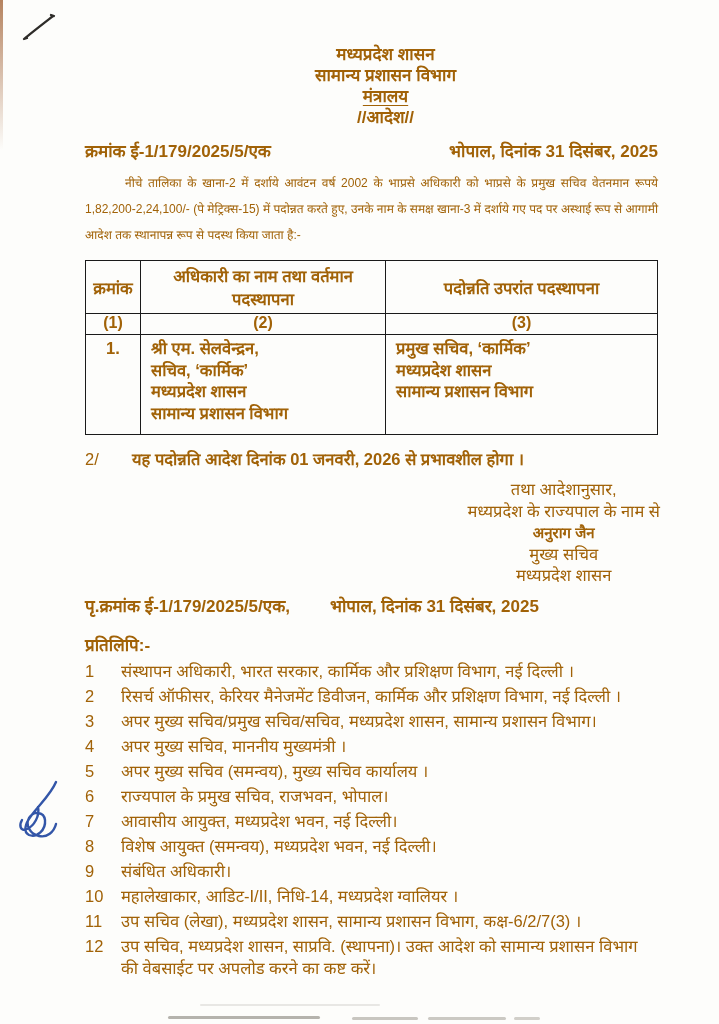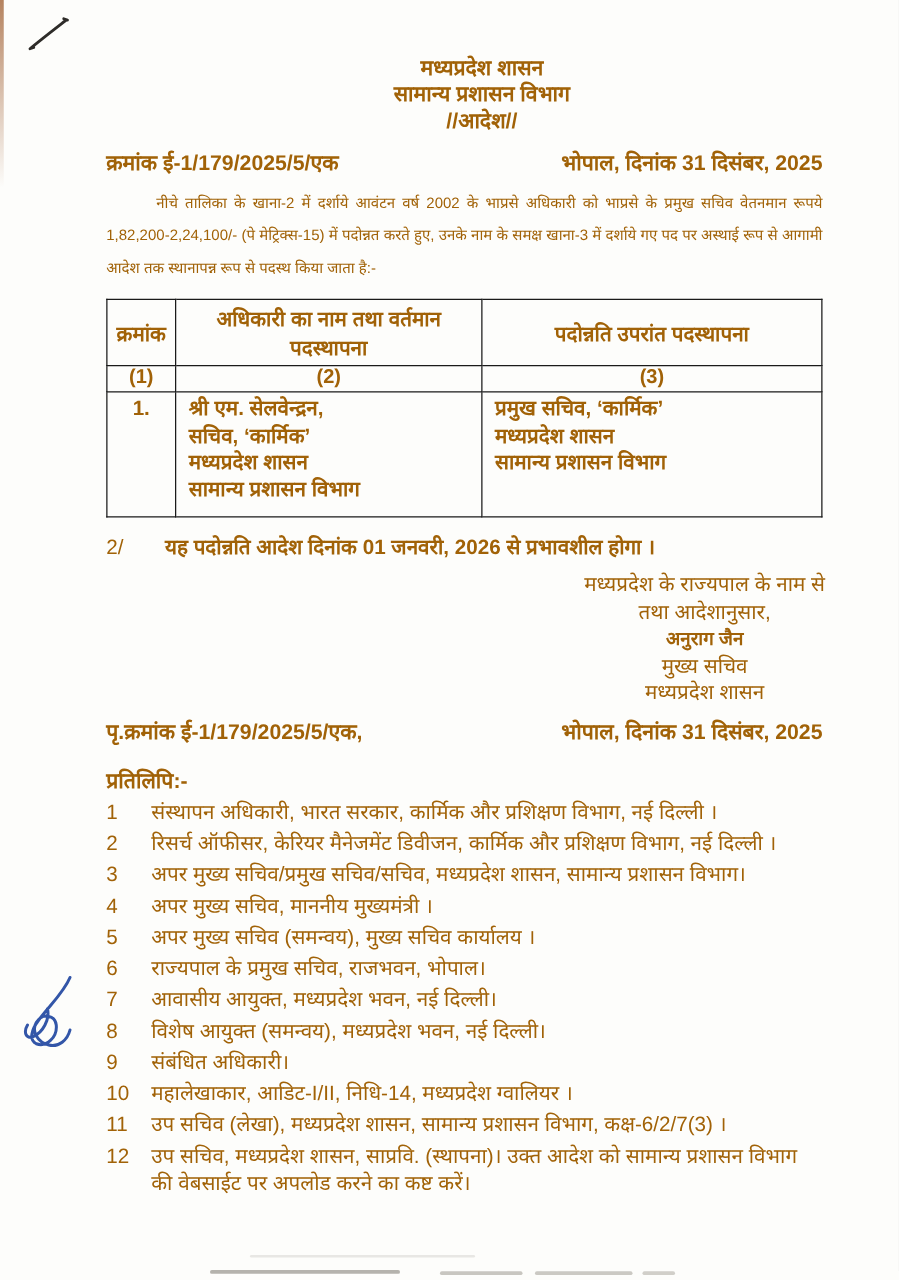--- a/index.html
+++ b/index.html
@@ -37,21 +37,21 @@
   .clause { display:flex; margin-top:13px; font-size:16.5px; line-height:22px; }
   .clause .cnum { width:37px; flex:none; }
   .clause .ctext { flex:1; padding-left:10px;font-weight:bold; }
 
   
   .sig-block { margin-top:9px; margin-left:auto; width:fit-content; text-align:center;
                font-size:16.5px; line-height:21.5px; font-weight:500; margin-right:-2px; }
   .sig-block .sig-name { font-weight:700; font-size:15px; }
 
   
-  .endorse-row { display:flex; justify-content:space-between; align-items:baseline;
+  .endorse-row { display:flex; align-items:baseline;
                  font-weight:700; font-size:17px; margin-top:7px;gap:40px; }
   .copies-label { font-weight:700; font-size:17px; margin-top:16px; }
 
   
   .copy-list { margin-top:4px; }
   .copy-item { display:flex; font-size:16.5px; line-height:22px; margin-bottom:3px; font-weight:400; }
   .copy-item .num { width:36px; flex:none; }
   .copy-item .txt { flex:1; }
 
   
@@ -82,20 +82,21 @@
   <div class="smudge smudge2"></div>
   <div class="smudge smudge3"></div>
   <div class="smudge smudge4"></div>
   <div class="smudge smudge5"></div>
 
   <div class="content">
 
     <div class="doc-header">
       <div>मध्यप्रदेश शासन</div>
       <div>सामान्य प्रशासन विभाग</div>
+      <div class="underlined">मंत्रालय</div>
       <div>//आदेश//</div>
     </div>
 
     <div class="ref-row">
       <span>क्रमांक ई-1/179/2025/5/एक</span>
       <span>भोपाल, दिनांक  31 दिसंबर, 2025</span>
     </div>
 
     <div class="body-para">नीचे तालिका के खाना-2 में दर्शाये आवंटन वर्ष 2002 के भाप्रसे अधिकारी को भाप्रसे के प्रमुख सचिव वेतनमान रूपये 1,82,200-2,24,100/- (पे मेट्रिक्स-15) में पदोन्नत करते हुए, उनके नाम के समक्ष खाना-3 में दर्शाये गए पद पर अस्थाई रूप से आगामी आदेश तक स्थानापन्न रूप से पदस्थ किया जाता है:-</div>
 
@@ -132,22 +133,22 @@
         </tr>
       </tbody>
     </table>
 
     <div class="clause">
       <span class="cnum">2/</span>
       <span class="ctext">यह पदोन्नति आदेश दिनांक 01 जनवरी, 2026 से प्रभावशील होगा ।</span>
     </div>
 
     <div class="sig-block">
+      <div>तथा आदेशानुसार,</div>
       <div>मध्यप्रदेश के राज्यपाल के नाम से</div>
-      <div>तथा आदेशानुसार,</div>
       <div class="sig-name">अनुराग जैन</div>
       <div>मुख्य सचिव</div>
       <div>मध्यप्रदेश शासन</div>
     </div>
 
     <div class="endorse-row">
       <span>पृ.क्रमांक ई-1/179/2025/5/एक,</span>
       <span>भोपाल, दिनांक  31 दिसंबर, 2025</span>
     </div>
     <div class="copies-label">प्रतिलिपि:-</div>

